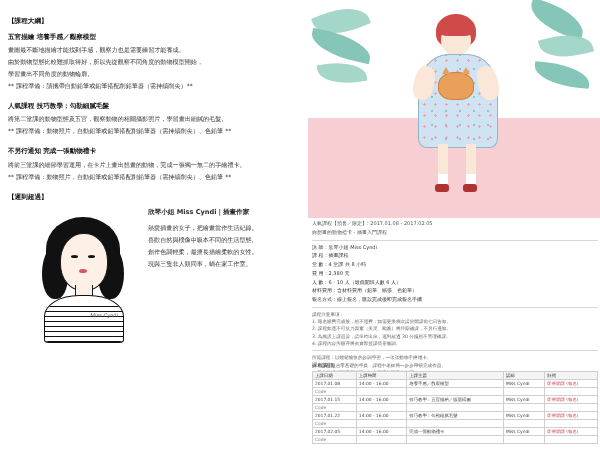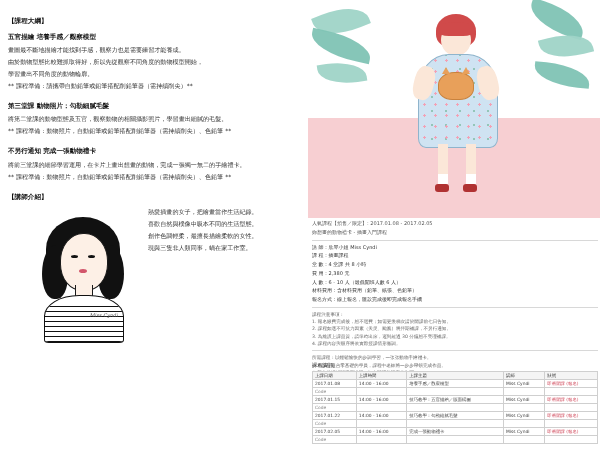--- a/index.html
+++ b/index.html
@@ -147,51 +147,52 @@
     <div class="block">
       <div class="sec-title">五官描繪 培養手感／觀察模型</div>
       <p class="para">畫圖最不斷地描繪才能找到手感，觀察力也是需要練習才能養成。</p>
       <p class="para">由於動物型態比較難抓取得好，所以先從觀察不同角度的動物模型開始，</p>
       <p class="para">學習畫出不同角度的動物輪廓。</p>
       <p class="para">** 課程準備：請攜帶自動鉛筆或鉛筆搭配削鉛筆器（需持續削尖）**</p>
     </div>
 
 
     <div class="block">
-      <div class="sec-title">第三堂課 動物照片：勾勒細膩毛髮</div>
+      <div class="sec-title">人氣課程 技巧教學：勾勒細膩毛髮</div>
       <p class="para">將第二堂課的動物型態及五官，觀察動物的相關攝影照片，學習畫出細膩的毛髮。</p>
       <p class="para">** 課程準備：動物照片，自動鉛筆或鉛筆搭配削鉛筆器（需持續削尖）、色鉛筆 **</p>
     </div>
 
     <div class="block">
       <div class="sec-title">不另行通知 完成一張動物禮卡</div>
       <p class="para">將前三堂課的細節學習運用，在卡片上畫出想畫的動物，完成一張獨一無二的手繪禮卡。</p>
       <p class="para">** 課程準備：動物照片，自動鉛筆或鉛筆搭配削鉛筆器（需持續削尖）、色鉛筆 **</p>
     </div>
 
-    <div class="head-label">【講師介紹】</div>
+    <div class="head-label">【遲到超過】</div>
 
     <div class="teacher-wrap">
 
       <div class="illus">
         <div class="hair-top"></div>
         <div class="hair-l"></div>
         <div class="hair-r"></div>
         <div class="face"></div>
         <div class="eye l"></div>
         <div class="eye r"></div>
         <div class="lip"></div>
         <div class="neck"></div>
         <div class="body-shirt">
           <div class="stripes"></div>
         </div>
         <div class="sig">Miss Cyndi</div>
       </div>
 
       <div class="teacher-text">
+        <div class="teacher-name">欣琴小姐 Miss Cyndi｜插畫作家</div>
         <p class="para">熱愛插畫的女子，把繪畫當作生活紀錄。</p>
         <p class="para">喜歡自然與樸像中吸本不同的生活型態。</p>
         <p class="para">創作色調輕柔，最擅長描繪柔軟的女性。</p>
         <p class="para">現與三隻非人類同事，蝸在家工作室。</p>
       </div>
     </div>
   </div>
 
   <div class="right">
 

